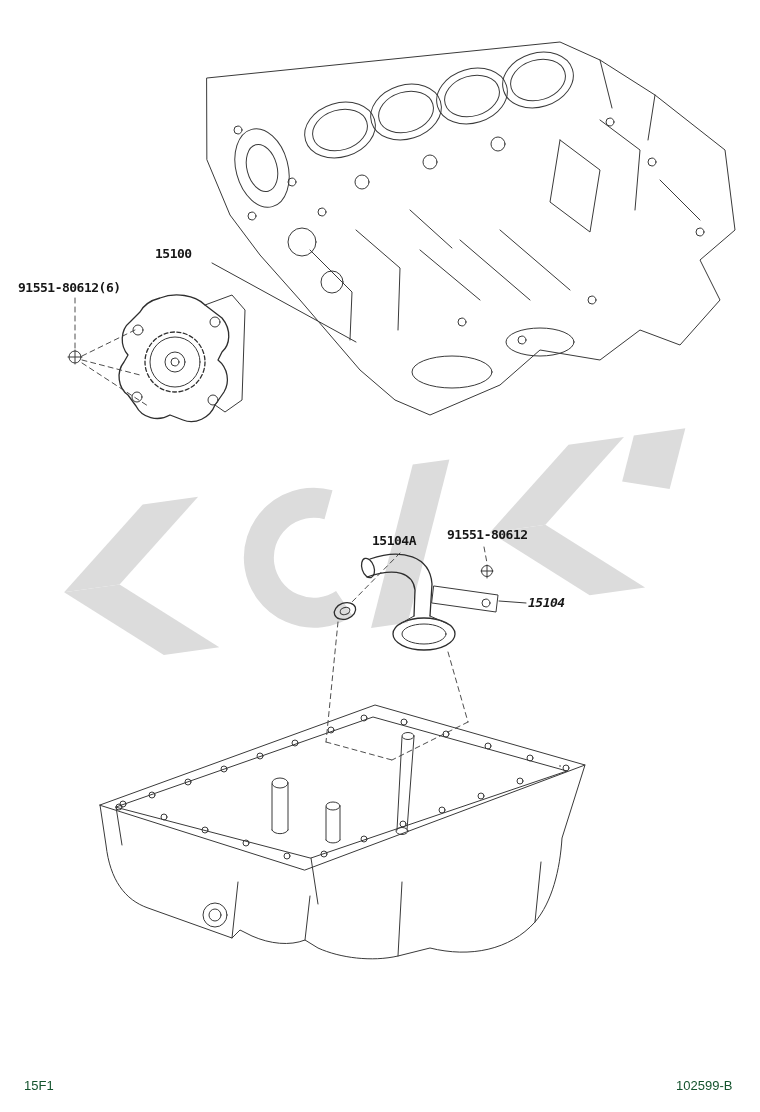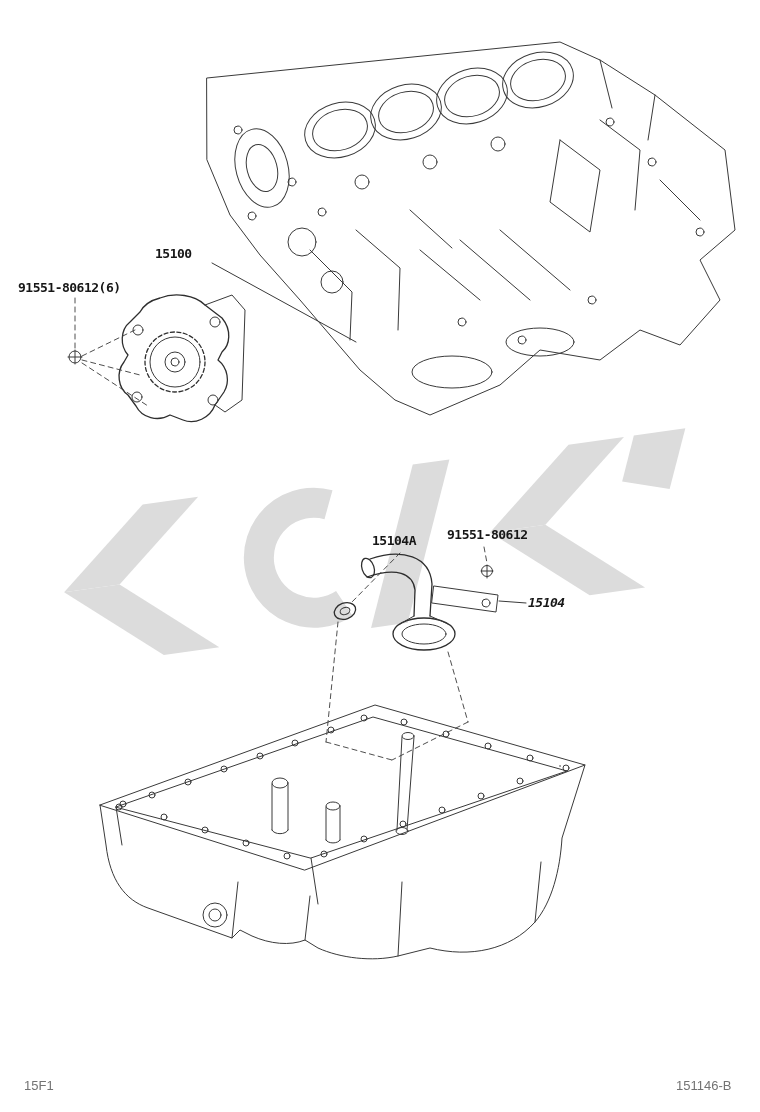--- a/index.html
+++ b/index.html
@@ -17,21 +17,21 @@
     font-weight:700;
     font-size:13px;
     color:#161616;
     letter-spacing:-0.5px;
     white-space:nowrap;
   }
   .footer-code{
     position:absolute;
     font-family:"Liberation Sans", sans-serif;
     font-size:13px;
-    color:#737373;
+    color:#14532d;
     white-space:nowrap;
   }
   
   .ln{fill:none;stroke:#3a3a3a;stroke-width:1;stroke-linejoin:round;stroke-linecap:round;}
   .ln-bold{fill:none;stroke:#2e2e2e;stroke-width:1.3;stroke-linejoin:round;stroke-linecap:round;}
   .dash{fill:none;stroke:#3a3a3a;stroke-width:0.9;stroke-dasharray:5 4;stroke-linecap:round;}
   .wm{fill:#dcdcdc;stroke:none;}
   .wm-ring{fill:none;stroke:#dcdcdc;stroke-width:30;}
 </style>
 </head>
@@ -234,15 +234,15 @@
   <div class="callout" style="left:18px;top:280px;">91551-80612(6)</div>
 
   <div class="callout" style="left:372px;top:533px;">15104A</div>
 
   <div class="callout" style="left:434px;top:527px;margin-left:13px;">91551-80612</div>
 
   <div class="callout" style="left:528px;top:595px;font-style:italic;">15104</div>
 
   <div class="footer-code" style="left:24px;top:1078px;">15F1</div>
 
-  <div class="footer-code" style="left:676px;top:1078px;">151146-B</div>
+  <div class="footer-code" style="left:676px;top:1078px;">102599-B</div>
 
 </div>
 
 </body></html>

